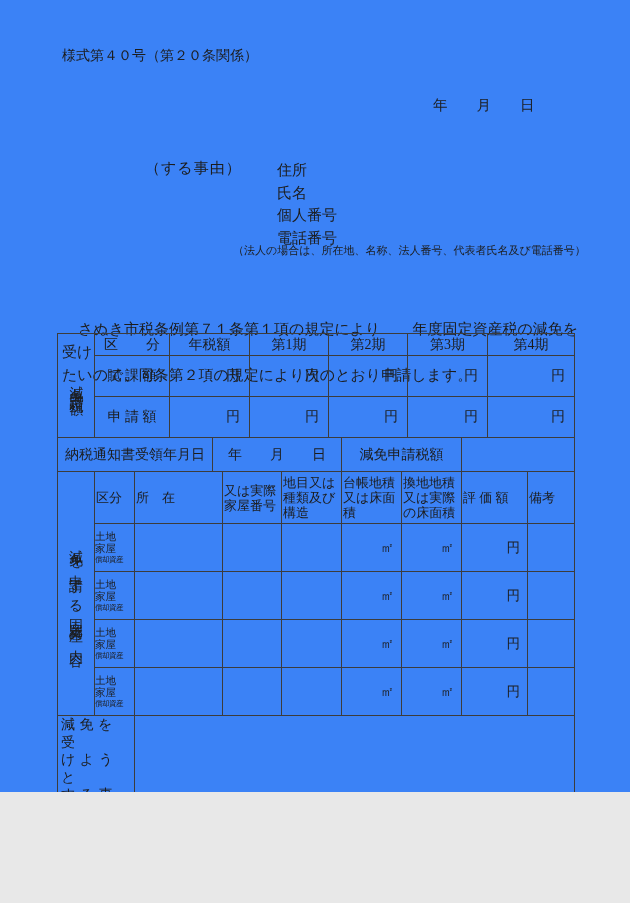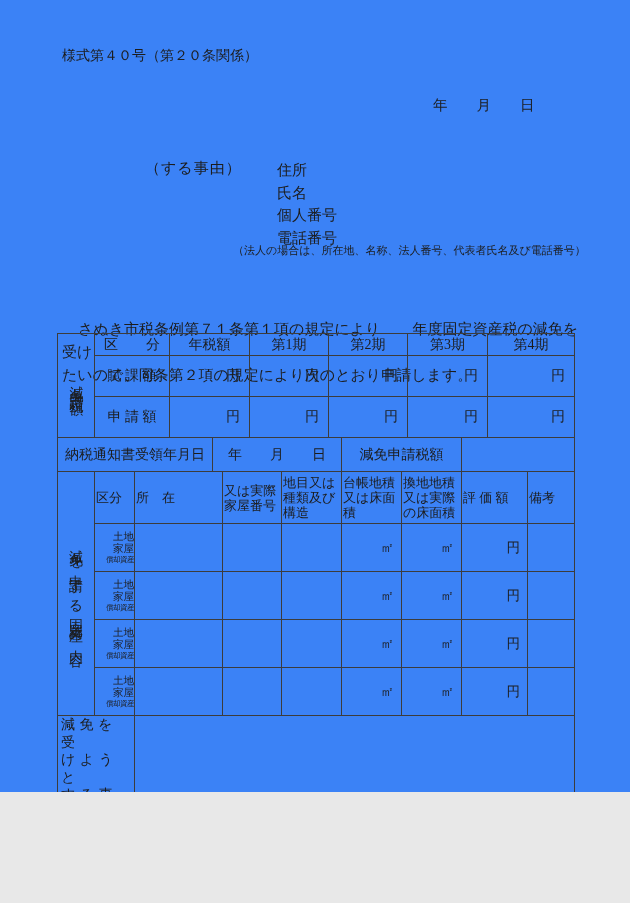--- a/index.html
+++ b/index.html
@@ -28,21 +28,21 @@
   .vtext { writing-mode:vertical-rl; display:inline-block; font-size:14px; letter-spacing:3px; }
   .hA td { height:21px; text-align:center; }
   .rA td { height:40px; }
   .rowlab { text-align:center; }
   .unitA { text-align:right; padding-right:9px; }
   .rB td { height:33px; text-align:center; }
   .hC td { height:49px; font-size:13px; line-height:15px; }
   .ac-head { white-space:pre-line; text-align:left; padding:1px 1px; }
   .ac-head.center { text-align:left; white-space:normal; }
   .rC td { height:47px; }
-  .cat-cell { text-align:right; line-height:1; }
+  .cat-cell { text-align:left; line-height:1; }
   .cat-cell .c { display:block; font-size:10.5px; line-height:12px; }
   .cat-cell .c3 { display:block; font-size:7.5px; line-height:10px; letter-spacing:-0.5px; }
   .unitC { text-align:right; padding-right:7px; font-size:13.5px; }
   .rD td { height:88px; }
   .reason-label { white-space:pre-line; font-size:14px; letter-spacing:4.5px; line-height:17.5px; padding-left:3px;margin-left:48px; }
   .footer-note { left:62px; top:799px; font-size:12.5px; }
 </style>
 </head>
 <body>
 

